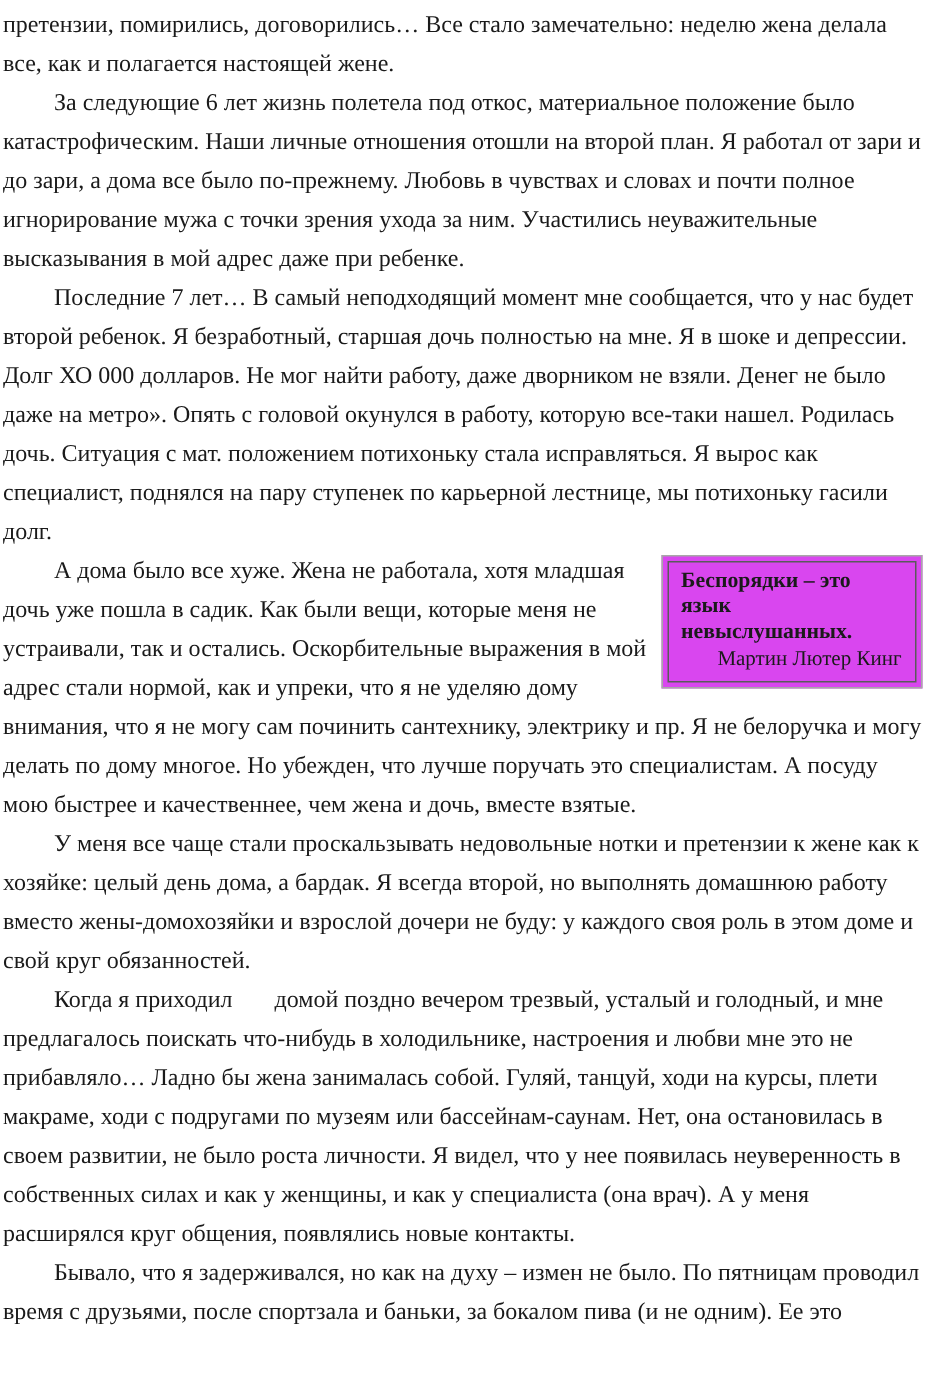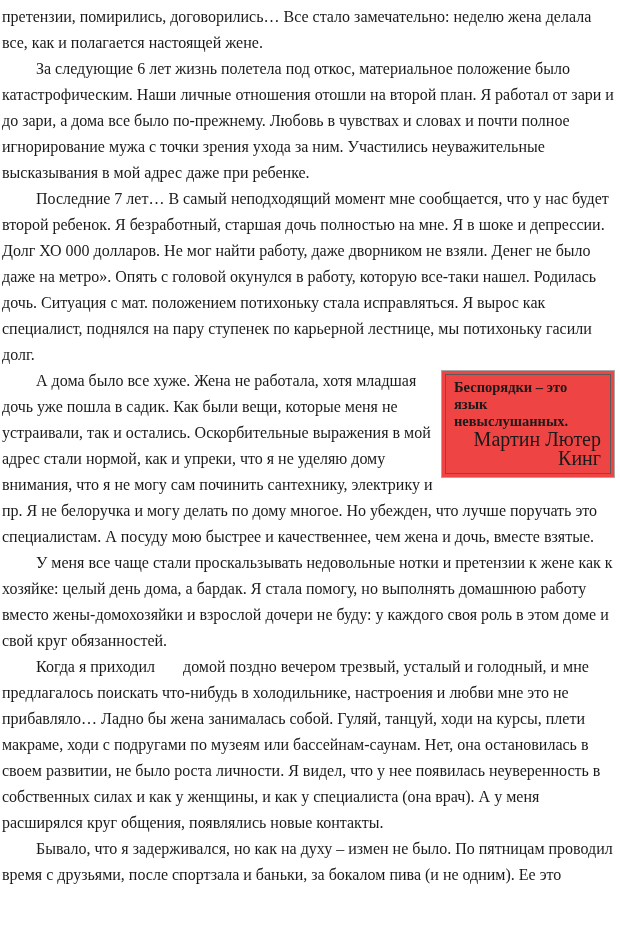--- a/index.html
+++ b/index.html
@@ -32,38 +32,38 @@
   }
   
   .quote-float {
     display: block;
     float: right;
     box-sizing: border-box;
     width: 174px;
     margin: 2px 0 11px 8px;
     border: 1px solid #a8a8a8;
     padding: 3px;
-    background: #ef4444;
+    background: #d946ef;
     text-indent: 0;
   }
   .quote-inner {
     display: block;
     border: 1px solid #5a5a5a;
     padding: 4px 8px 5px 8px;
   }
   .quote-text {
     display: block;
     font-weight: bold;
     font-size: 14.5px;
     line-height: 17px;
     text-indent: 0;
   }
   .quote-attrib {
     display: block;
-    font-size: 20px;
+    font-size: 14px;
     line-height: 19px;
     text-align: right;
     text-indent: 0;
     padding-right: 1px;
   }
 </style>
 </head>
 <body>
 
 <main class="page">
@@ -78,19 +78,19 @@
   <p class="para">
     <span class="quote-float">
       <span class="quote-inner">
         <strong class="quote-text">Беспорядки – это язык невыслушанных.</strong>
         <span class="quote-attrib">Мартин Лютер Кинг</span>
       </span>
     </span>
     <span>А дома было все хуже. Жена не работала, хотя младшая дочь уже пошла в садик. Как были вещи, которые меня не устраивали, так и остались. Оскорбительные выражения в мой адрес стали нормой, как и упреки, что я не уделяю дому внимания, что я не могу сам починить сантехнику, электрику и пр. Я не белоручка и могу делать по дому многое. Но убежден, что лучше поручать это специалистам. А посуду мою быстрее и качественнее, чем жена и дочь, вместе взятые.</span>
   </p>
 
-  <p class="para">У меня все чаще стали проскальзывать недовольные нотки и претензии к жене как к хозяйке: целый день дома, а бардак. Я стала помогу, но выполнять домашнюю работу вместо жены-домохозяйки и взрослой дочери не буду: у каждого своя роль в этом доме и свой круг обязанностей.</p>
+  <p class="para">У меня все чаще стали проскальзывать недовольные нотки и претензии к жене как к хозяйке: целый день дома, а бардак. Я всегда второй, но выполнять домашнюю работу вместо жены-домохозяйки и взрослой дочери не буду: у каждого своя роль в этом доме и свой круг обязанностей.</p>
 
   <p class="para">Когда я приходил&nbsp;&nbsp;&nbsp;&nbsp;&nbsp;&nbsp; домой поздно вечером трезвый, усталый и голодный, и мне предлагалось поискать что-нибудь в холодильнике, настроения и любви мне это не прибавляло… Ладно бы жена занималась собой. Гуляй, танцуй, ходи на курсы, плети макраме, ходи с подругами по музеям или бассейнам-саунам. Нет, она остановилась в своем развитии, не было роста личности. Я видел, что у нее появилась неуверенность в собственных силах и как у женщины, и как у специалиста (она врач). А у меня расширялся круг общения, появлялись новые контакты.</p>
 
   <p class="para">Бывало, что я задерживался, но как на духу – измен не было. По пятницам проводил время с друзьями, после спортзала и баньки, за бокалом пива (и не одним). Ее это</p>
 
 </main>
 
 </body></html>

